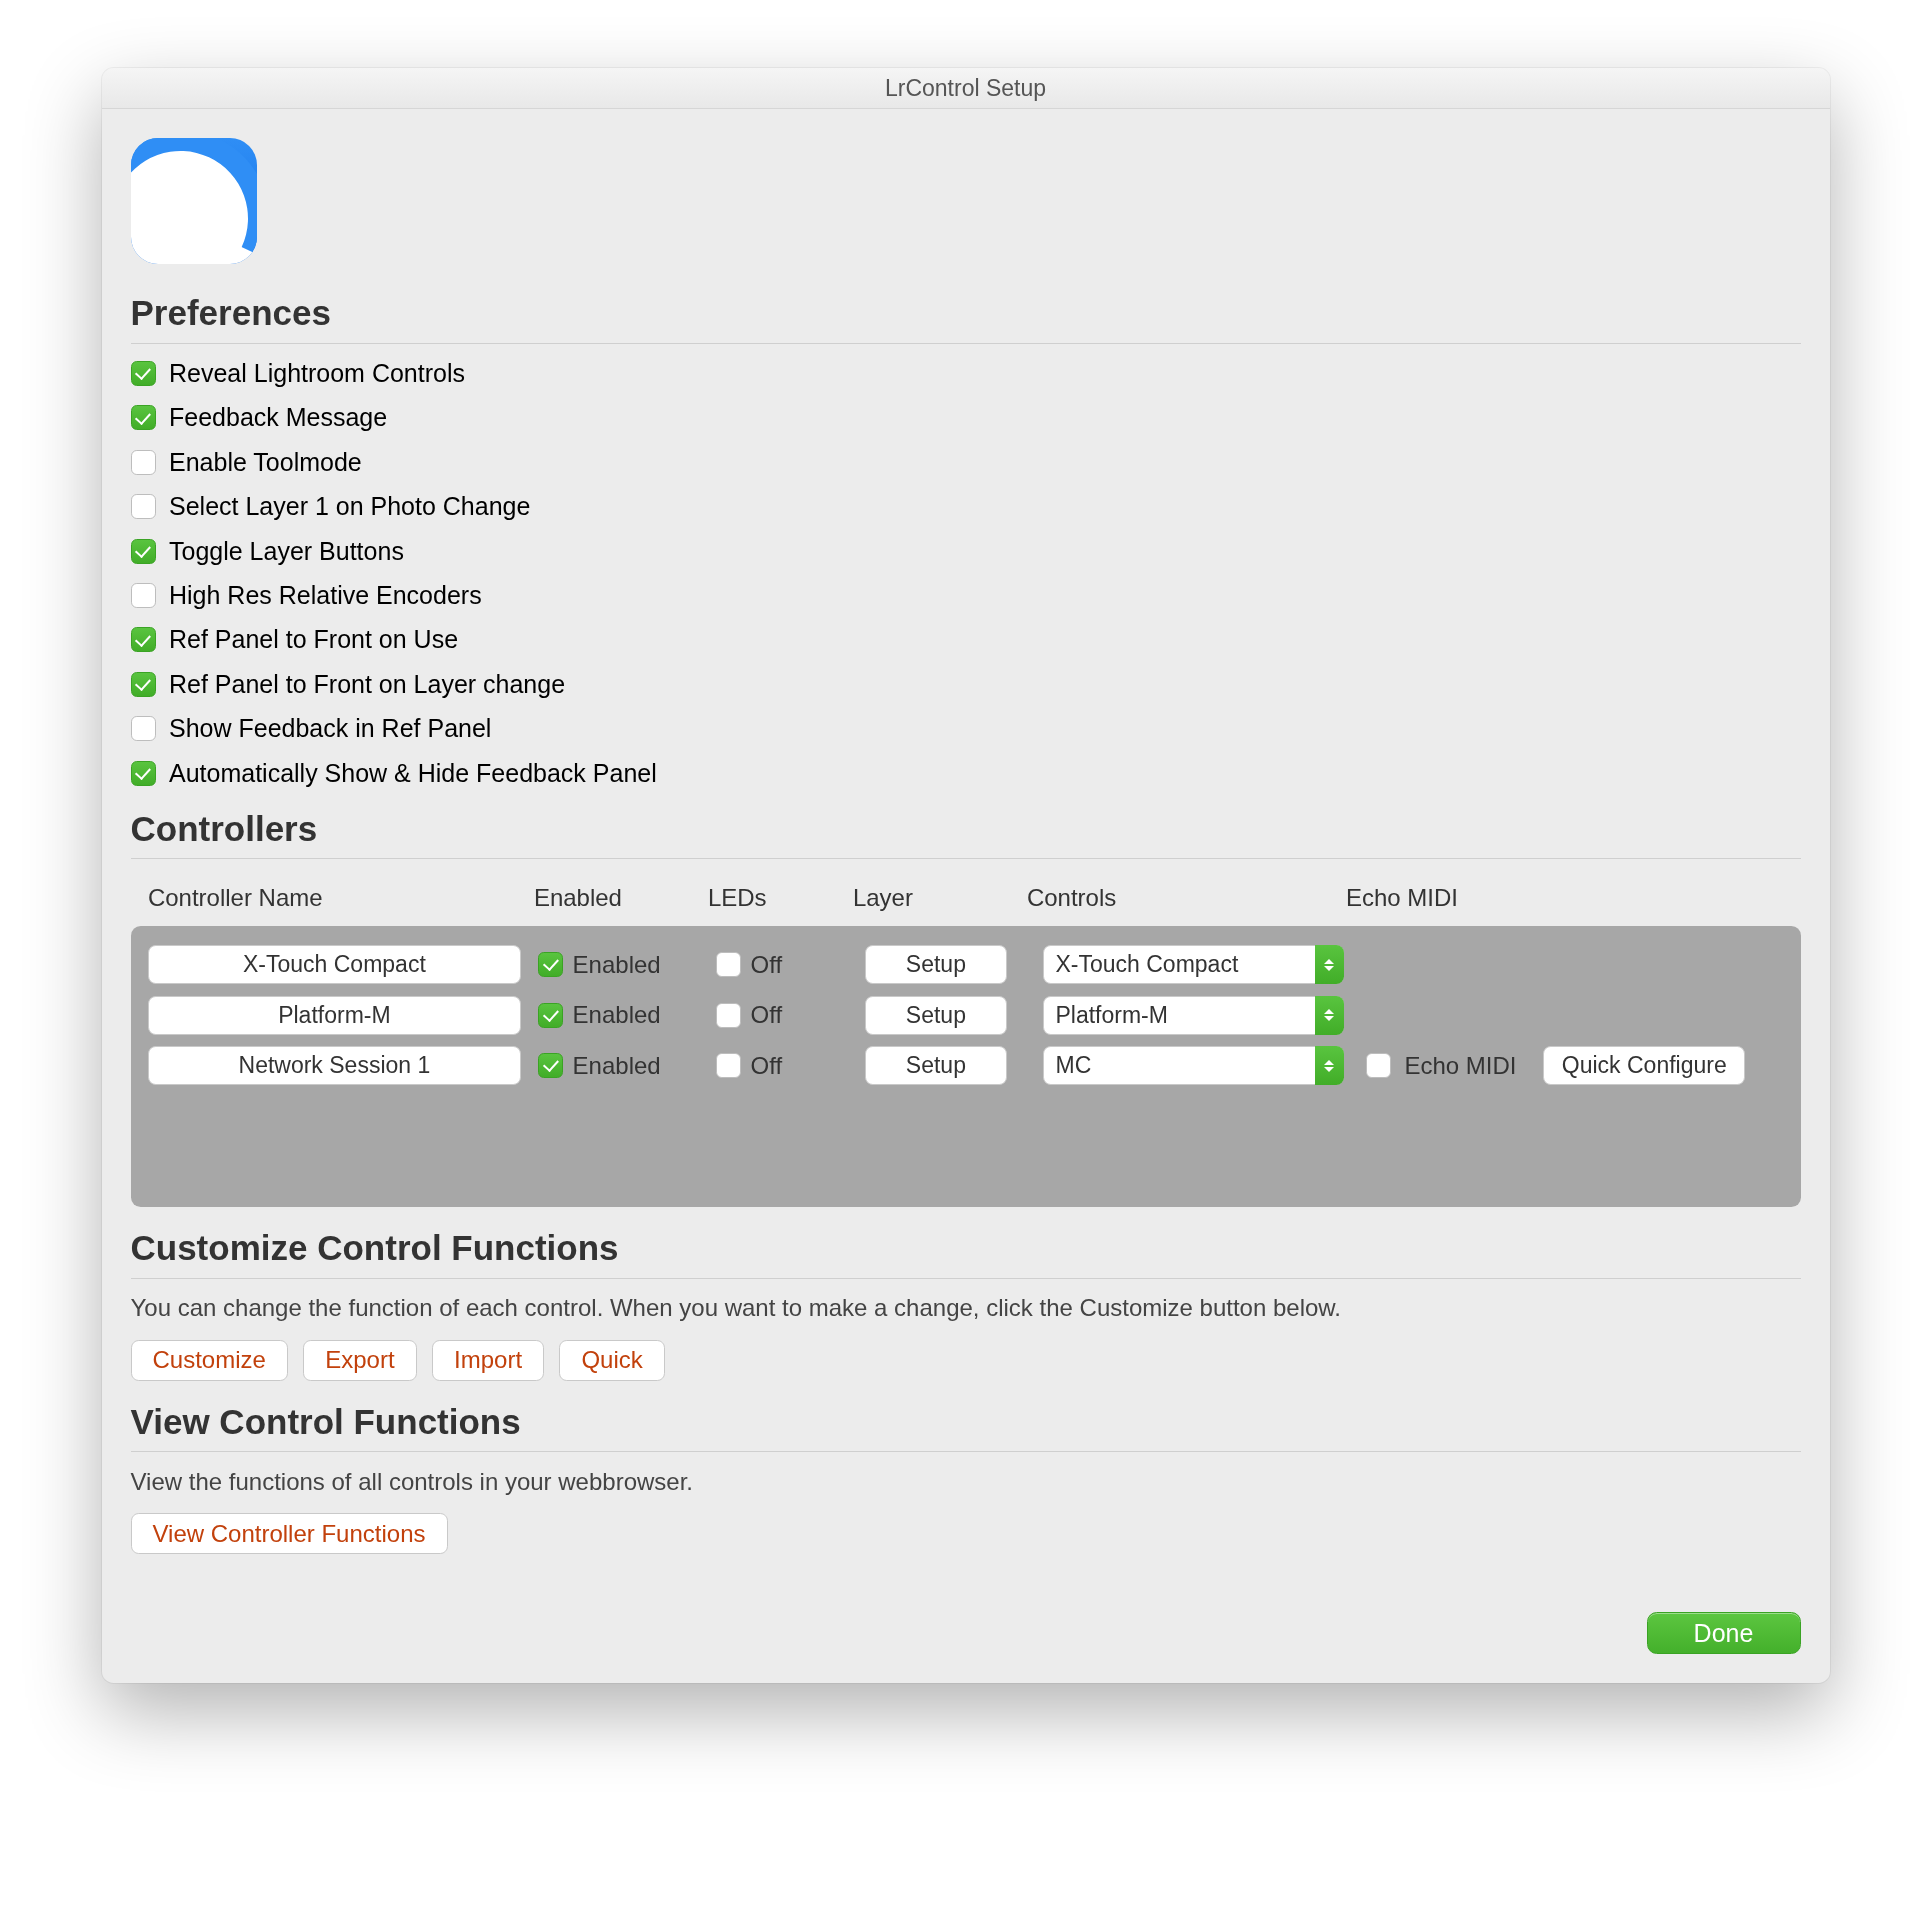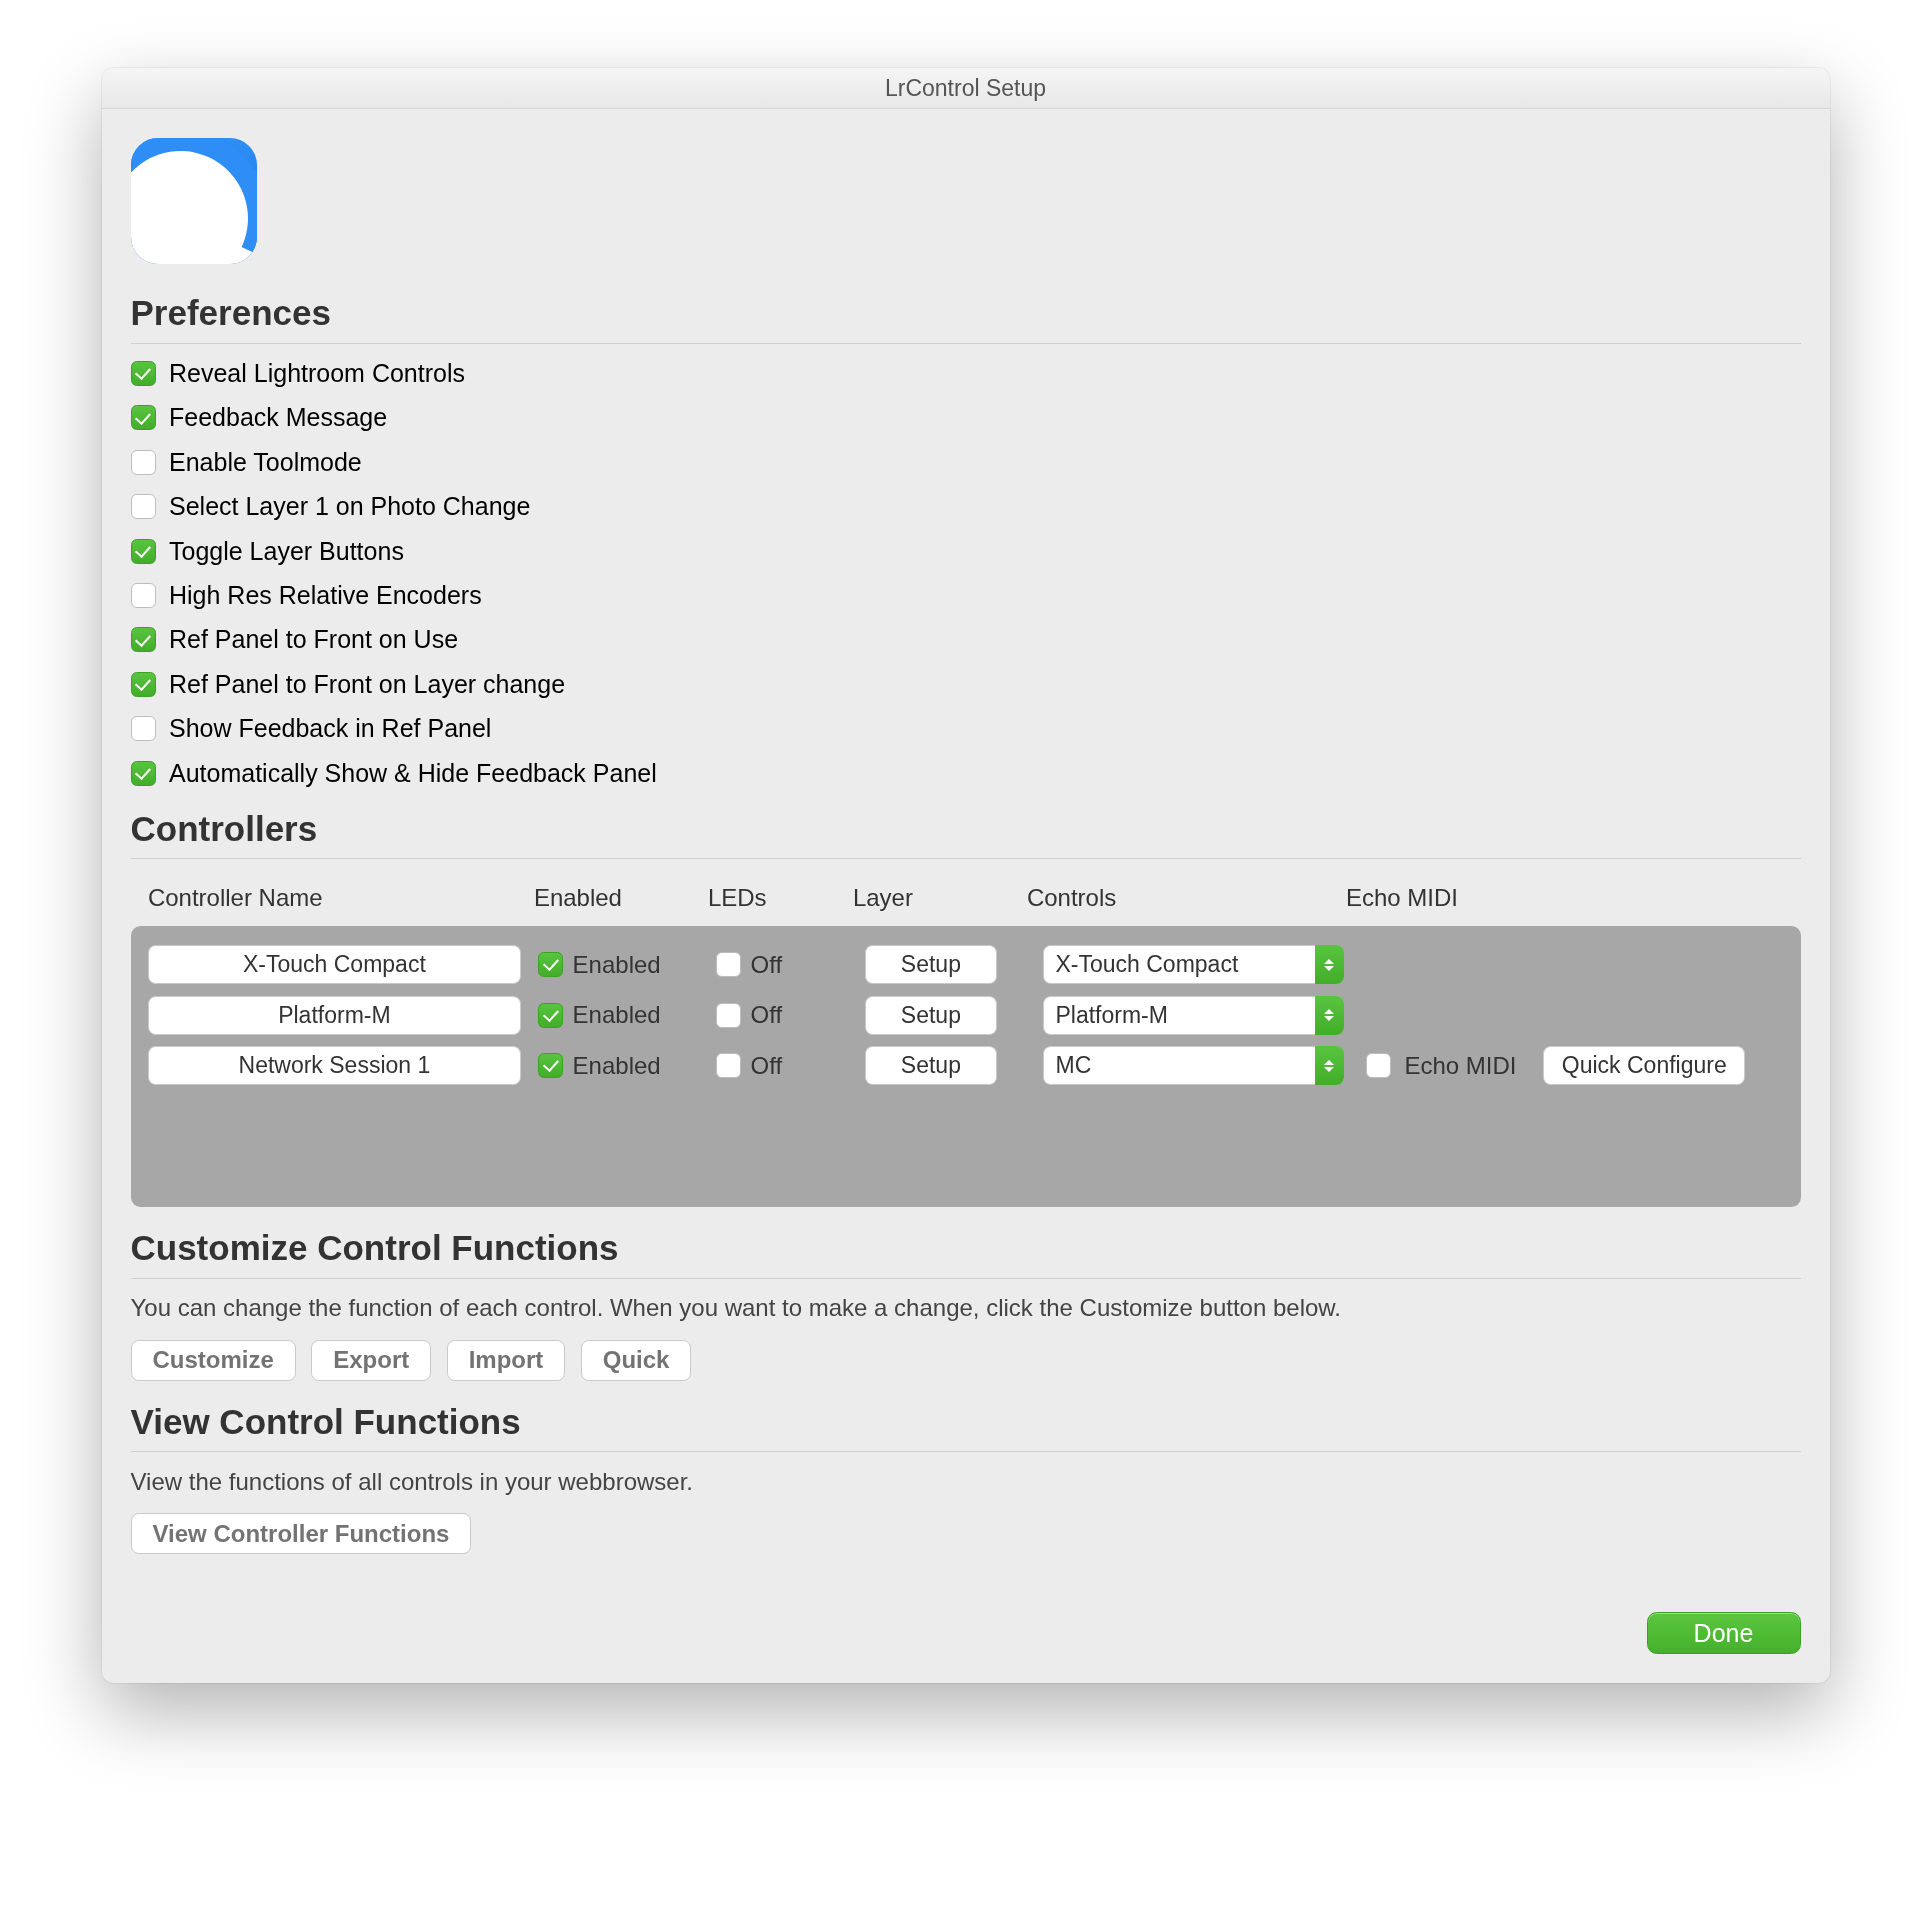--- a/index.html
+++ b/index.html
@@ -129,21 +129,21 @@
     height:39px;
     font-size:23px;
     display:flex; align-items:center; justify-content:center;
     padding:0 11.6px;
     color:#333;
   }
   .field { width: 373px; }
   .enabled-cell { display:flex; align-items:center; gap:9.7px; font-size:24px; color:#333; }
   .leds-cell { display:flex; align-items:center; gap:9.7px; font-size:24px; color:#333; }
   .layer-cell { }
-  .btn { cursor:default; width:132px; }
+  .btn { cursor:default; width:142px; }
   .sel-wrap { position:relative; width:301px; }
   .sel { width:100%; justify-content:flex-start; padding-right:35px; }
   .sel-handle {
     position:absolute; right:0; top:0; bottom:0; width:29px;
     background: linear-gradient(#59c43f,#41ad28);
     border-radius:0 7.7px 7.7px 0;
     display:flex; flex-direction:column; align-items:center; justify-content:center; gap:1.9px;
   }
   .sel-handle::before, .sel-handle::after {
     content:""; width:0; height:0; border-left:5.8px solid transparent; border-right:5.8px solid transparent;
@@ -152,22 +152,22 @@
   .sel-handle::after  { border-top:5.8px solid #fff; }
 
   .echo-cell { display:flex; align-items:center; gap:13.5px; font-size:24px; color:#333; }
   .qc-btn { background:#fff; border:1px solid #c9c9c9; border-radius:7.7px; height:39px; padding:0 17.4px; font-size:23px; display:flex; align-items:center; }
 
   .desc { font-size:24px; color:#444; margin:5.8px 0 17.4px 0; }
 
   .btn-row { display:flex; gap:15.4px; }
   .std-btn {
     background:#fff; border:1px solid #c9c9c9; border-radius:7.7px;
-    height:41px; padding:0 21px; font-size:24px; color:#737373;
-    display:inline-flex; align-items:center;font-weight:bold;
+    height:41px; padding:0 21px; font-size:24px; color:#c2410c;
+    display:inline-flex; align-items:center;
   }
 
   .footer { display:flex; justify-content:flex-end; margin-top:58px; }
   .done-btn {
     background: linear-gradient(#5cc640,#44b02b);
     color:#fff; font-size:25px;
     border:1px solid #3aa324; border-radius:9.7px;
     height:42px; width:154px;
     display:flex; align-items:center; justify-content:center;
     box-shadow: 0 1px 0 rgba(255,255,255,0.4) inset;

